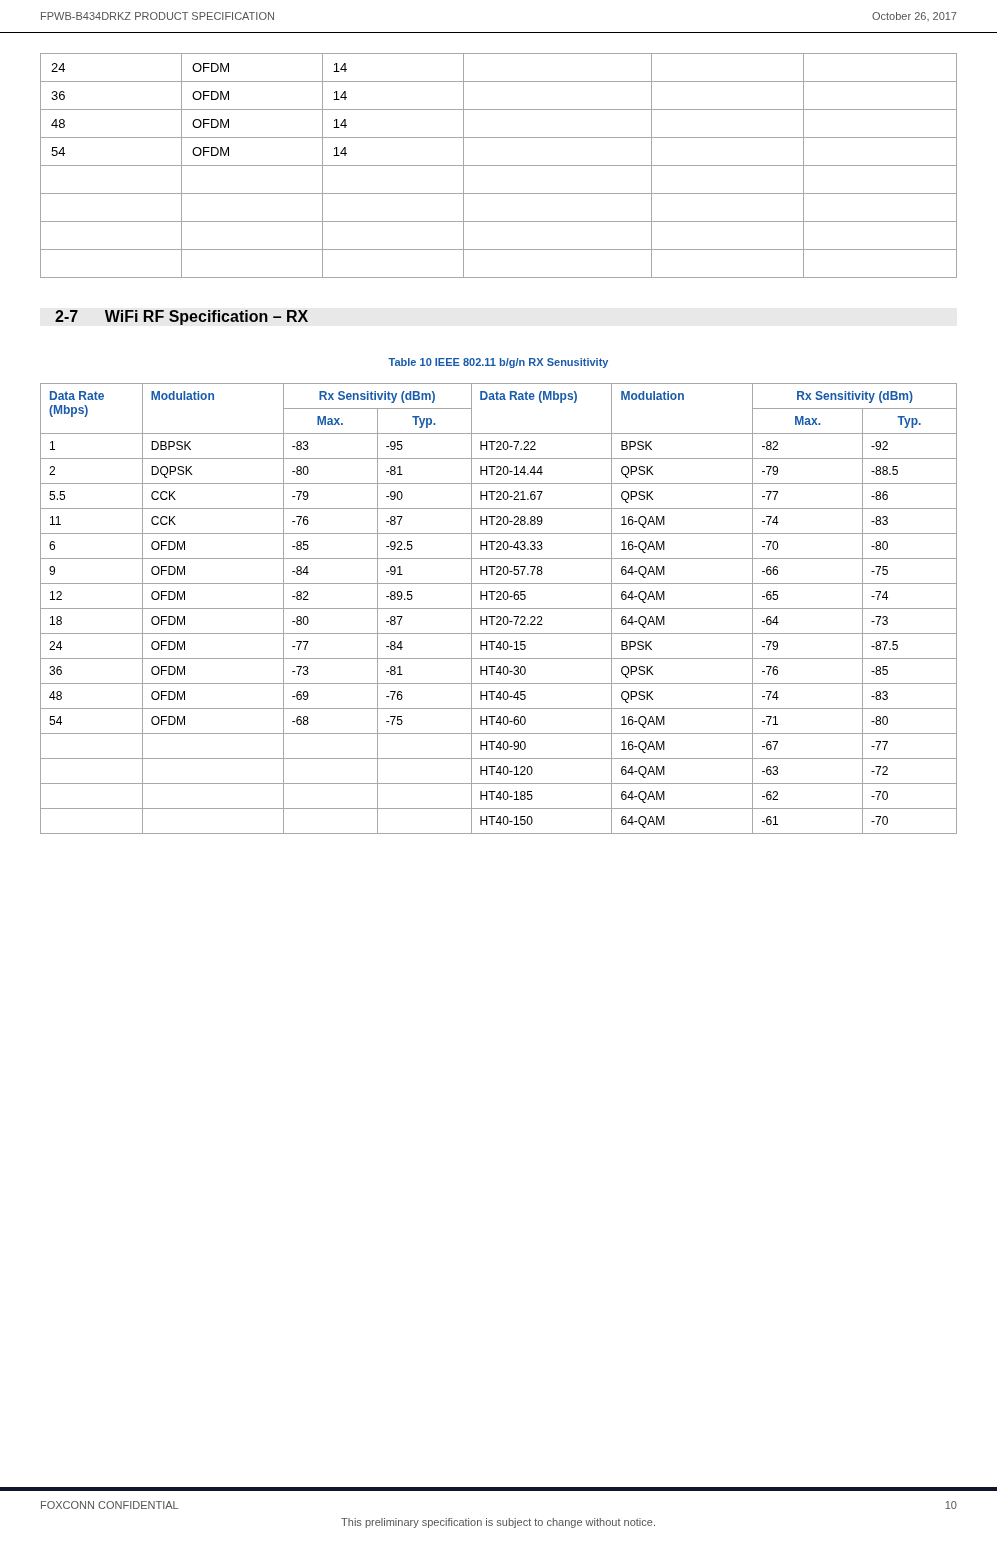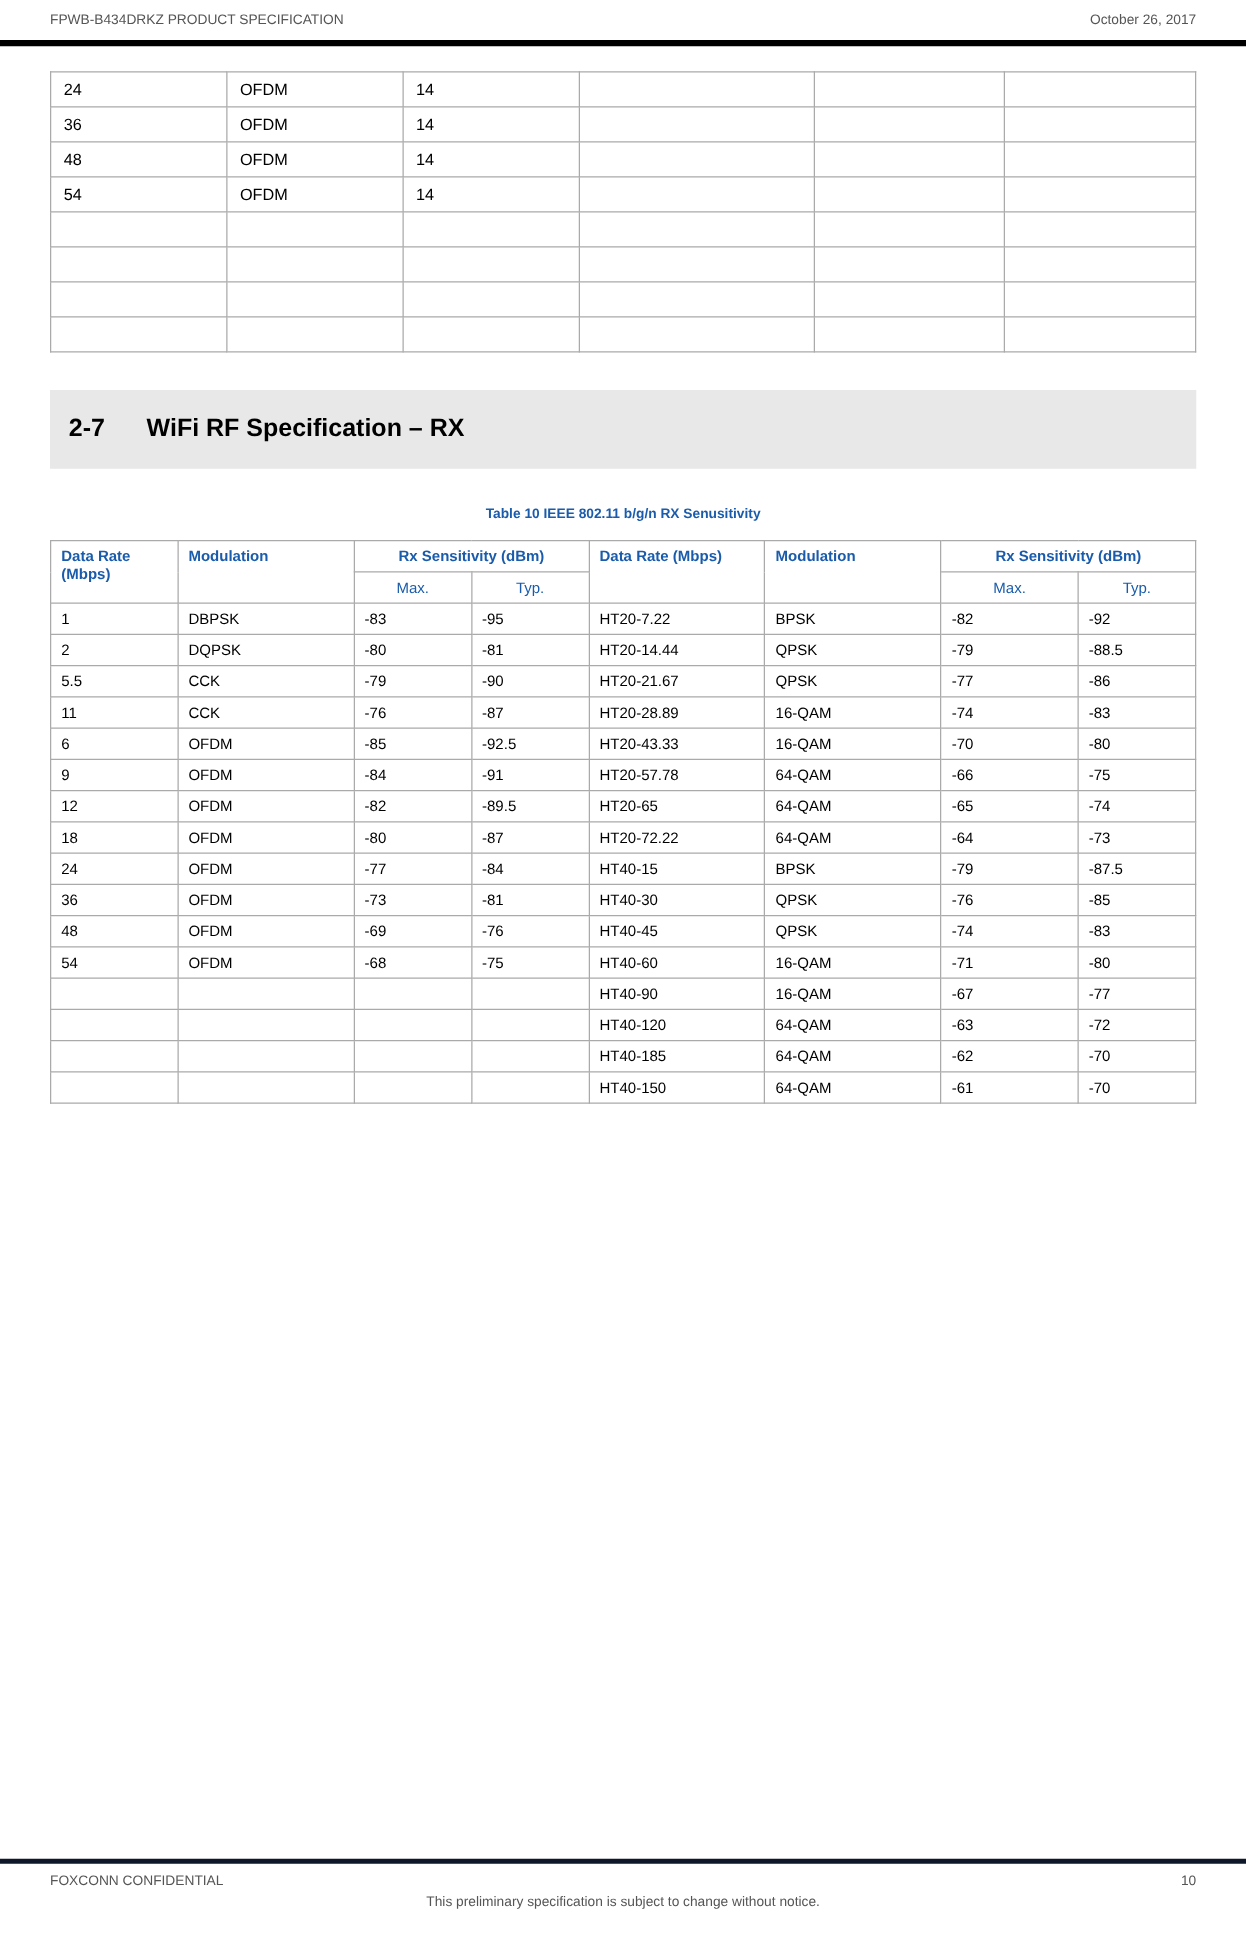--- a/index.html
+++ b/index.html
@@ -10,21 +10,21 @@
       color: #000;
       width: 997px;
       min-height: 1548px;
       position: relative;
     }
     .header {
       display: flex;
       justify-content: space-between;
       align-items: center;
       padding: 10px 40px;
-      border-bottom: 5px solid #000000;
+      border-bottom: 1px solid #000000;
       font-size: 11px;
       color: #555;
     }
     .content {
       padding: 20px 40px;
     }
     
     .top-table {
       width: 100%;
       border-collapse: collapse;
@@ -38,22 +38,22 @@
     }
     .top-table td:first-child { width: 120px; }
     .top-table td:nth-child(2) { width: 120px; }
     .top-table td:nth-child(3) { width: 120px; }
     .top-table td:nth-child(4) { width: 160px; }
     .top-table td:nth-child(5) { width: 130px; }
     .top-table td:nth-child(6) { width: 130px; }
 
     .section-header {
       background: #e8e8e8;
-      padding: 20px 15px;
-      font-size: 20px;
+      padding: 0 15px;
+      font-size: 16px;
       font-weight: bold;
       margin-bottom: 30px;
       color: #000;
     }
     .table-title {
       text-align: center;
       font-weight: bold;
       color: #1a5cab;
       margin-bottom: 15px;
       font-size: 11px;
@@ -71,21 +71,21 @@
       vertical-align: middle;
     }
     .main-table thead tr:first-child th {
       background: #fff;
       font-weight: bold;
       color: #1a5cab;
       vertical-align: top;
     }
     .main-table thead tr:last-child th {
       background: #fff;
-      font-weight: normal;
+      font-weight: bold;
       color: #1a5cab;
     }
     .col-data-rate { width: 65px; }
     .col-modulation { width: 90px; }
     .col-rx-sens-max { width: 60px; }
     .col-rx-sens-typ { width: 60px; }
     .col-data-rate2 { width: 90px; }
     .col-modulation2 { width: 90px; }
     .col-rx-sens-max2 { width: 70px; }
     .col-rx-sens-typ2 { width: 60px; }

